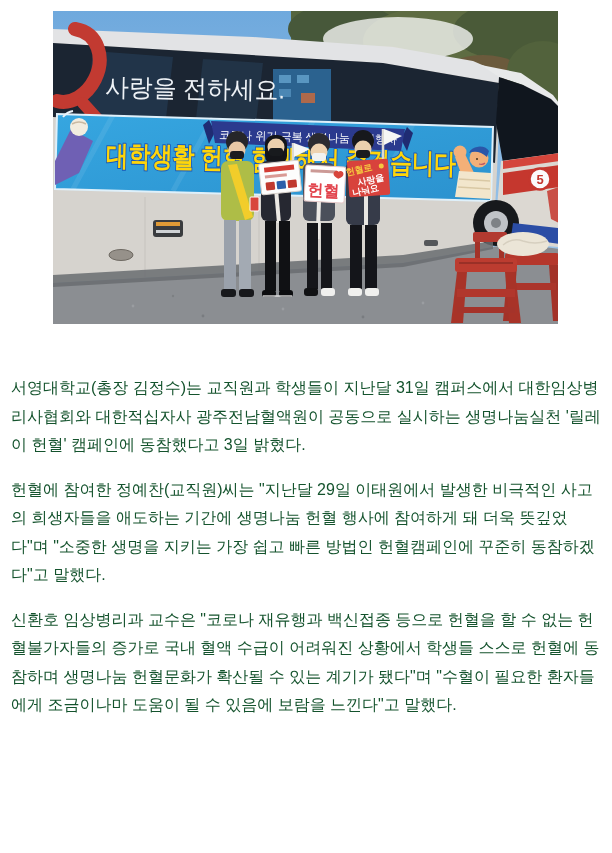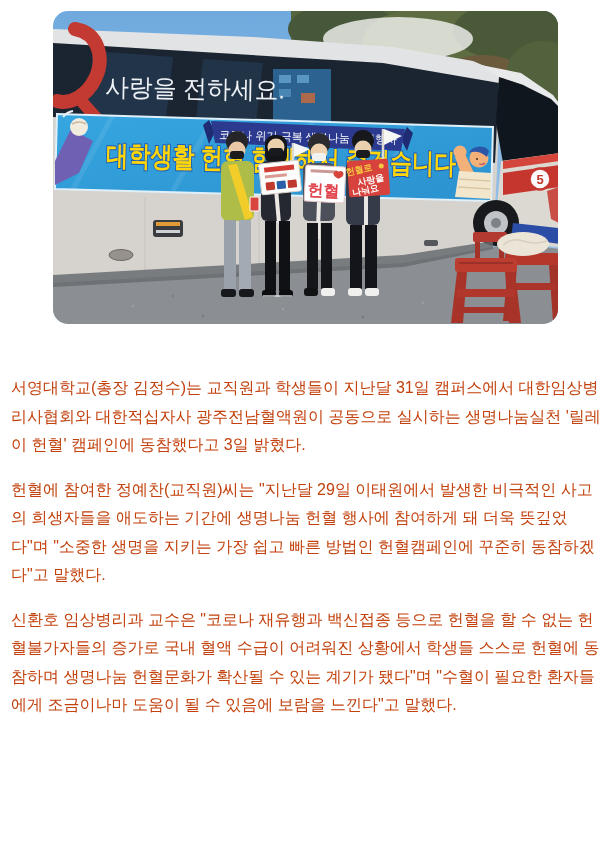--- a/index.html
+++ b/index.html
@@ -7,28 +7,27 @@
     width:612px;
     font-family:"Liberation Sans","DejaVu Sans",sans-serif;
     -webkit-font-smoothing:antialiased;
   }
   .page{width:612px;background:#fff;}
   .photo-frame{
     width:505px;height:313px;
     margin:11px 53px 12px 53px;
     overflow:hidden;
     line-height:0;
-    border-radius:15px;
   }
   .photo-frame svg{display:block;width:506px;height:313px;}
   .article-body{
     margin:50px 8px 0 11px;
     font-size:16px;
     line-height:28.5px;
-    color:#c2410c;
+    color:#14532d;
     word-break:break-all;
     text-align:left;
   }
   .article-body p{margin:0 0 16px 0;}
   .article-body p:last-child{margin-bottom:6px;}
 </style>
 </head>
 <body>
 
 <div class="page">

